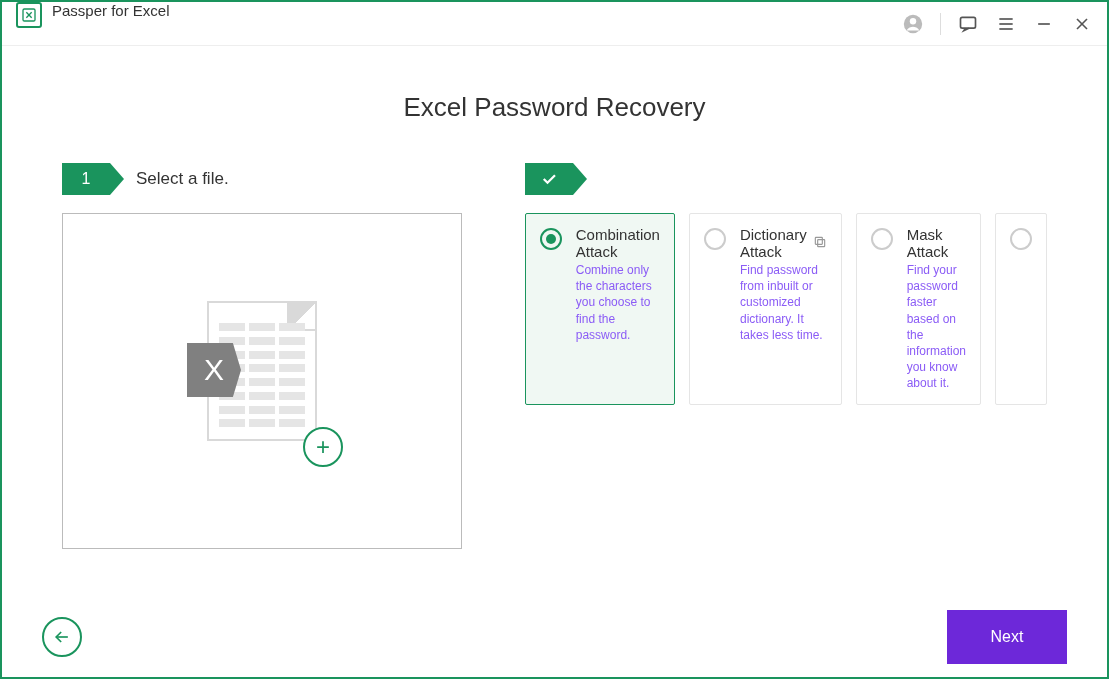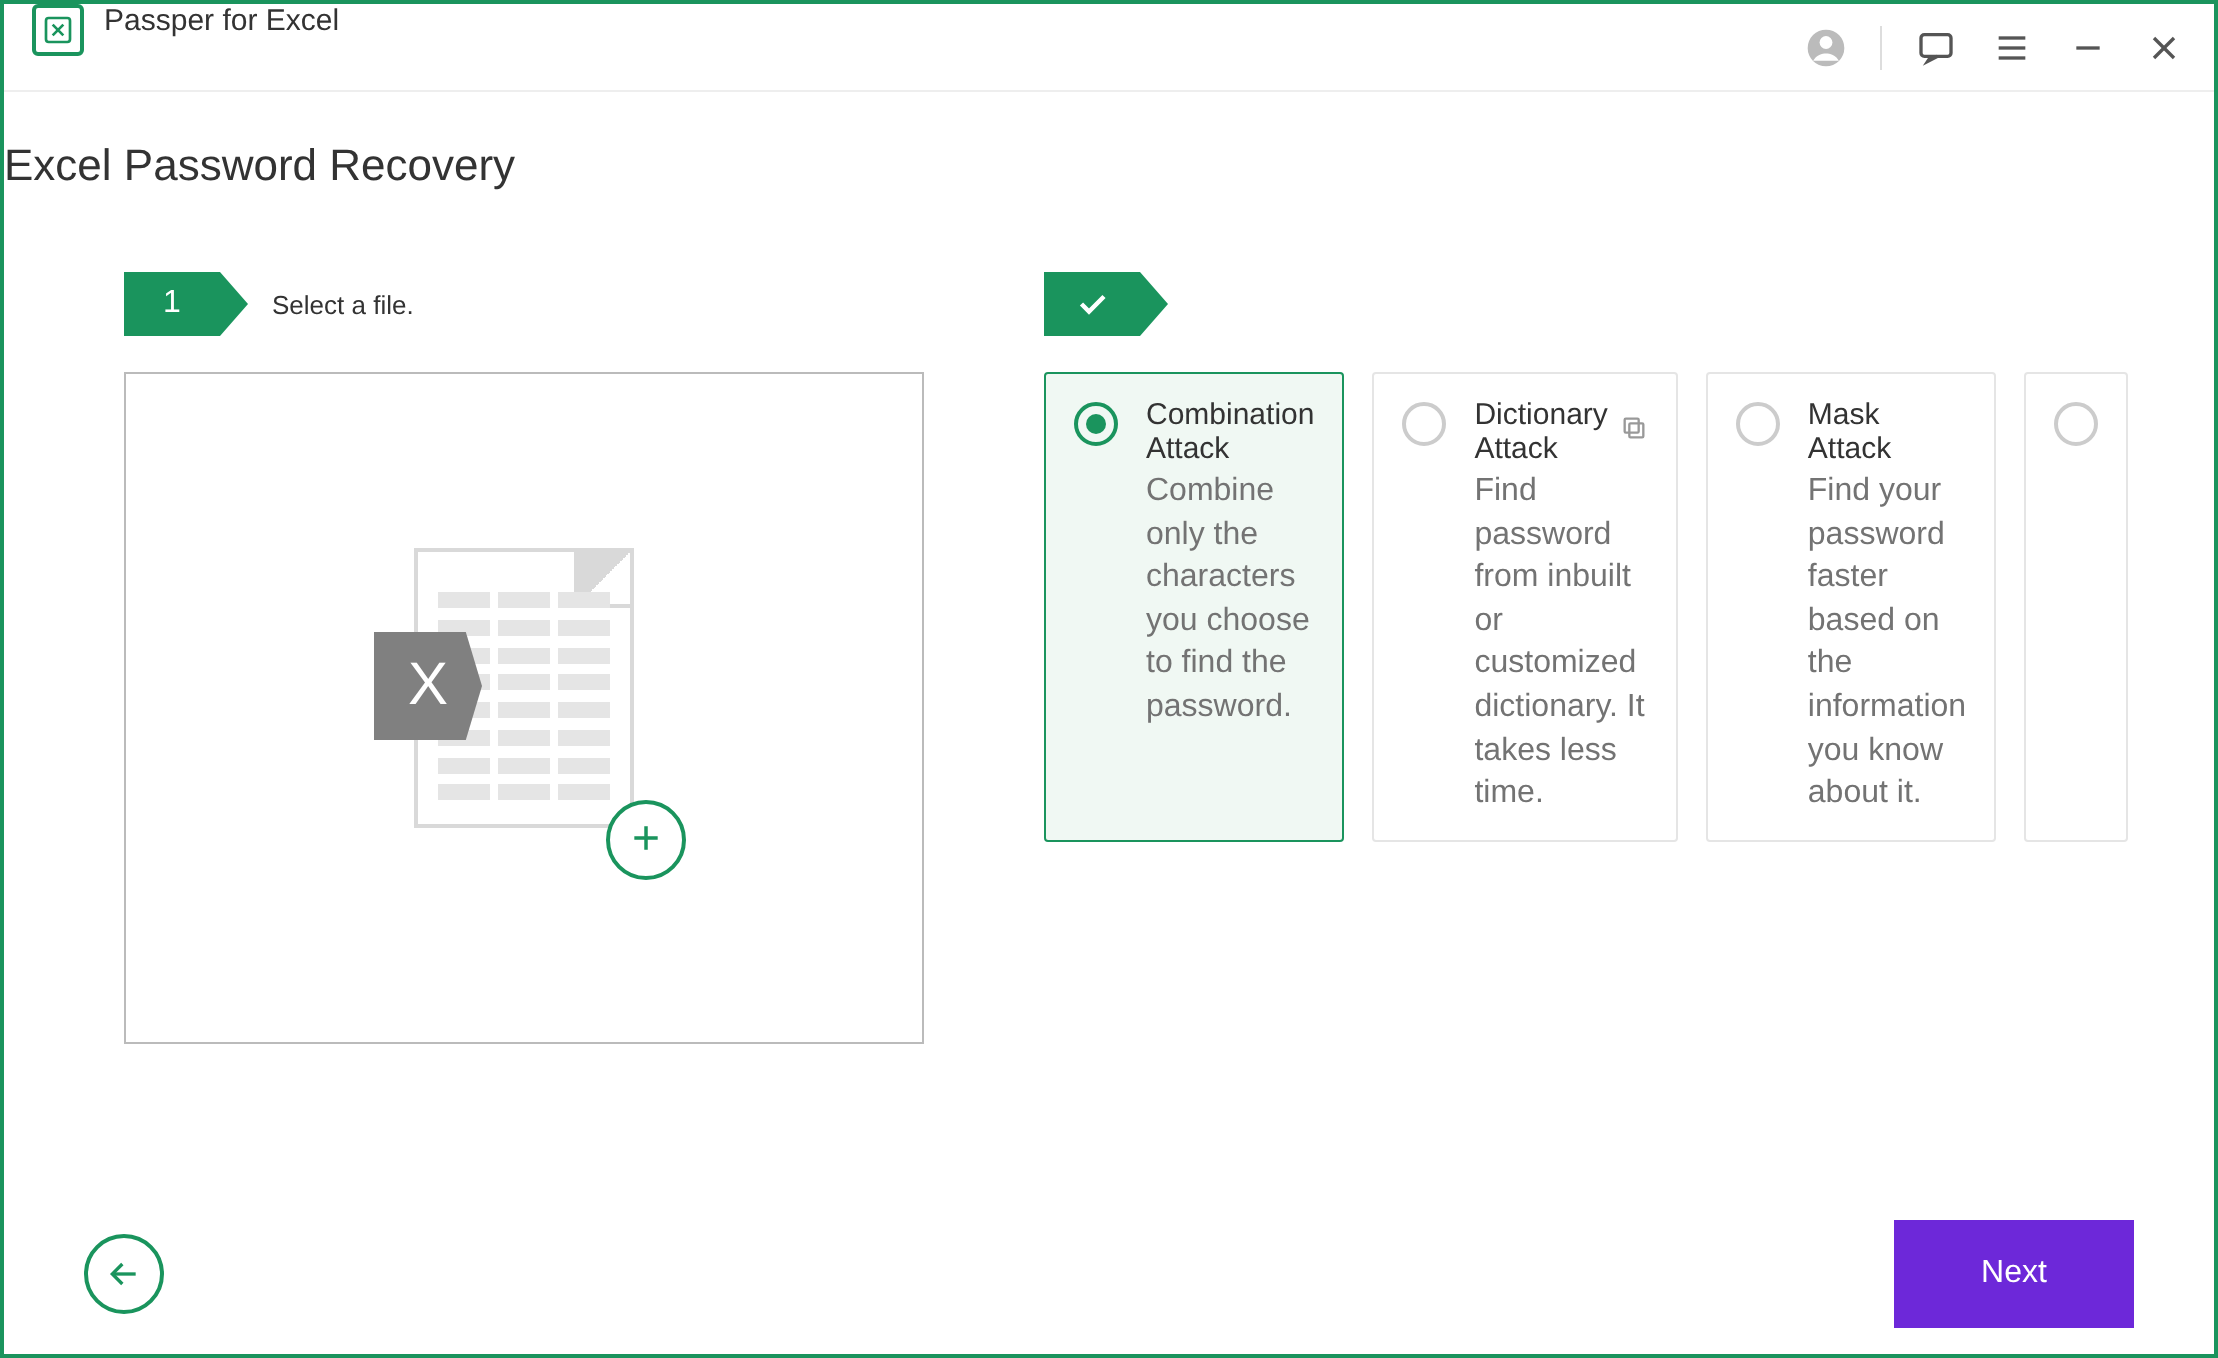--- a/index.html
+++ b/index.html
@@ -22,24 +22,25 @@
     border: 2px solid #1a945d; border-radius: 3px;
     display: flex; align-items: center; justify-content: center;
     margin-right: 10px;
   }
   .app-icon svg { width: 16px; height: 16px; }
   .app-title { font-size: 15px; color: #333; }
   .titlebar-right { margin-left: auto; display: flex; align-items: center; gap: 16px; }
   .titlebar-right .tb-btn { width: 22px; height: 22px; display:flex; align-items:center; justify-content:center; cursor:pointer; color:#999; }
   .titlebar-right .divider { width:1px; height:22px; background:#ddd; }
   .page-title {
-    font-size: 22px;
+    text-align: center;
+    font-size: 26px;
     font-weight: 400;
     color: #333;
-    margin-top: 24px;
+    margin-top: 46px;
   }
   .content {
     flex: 1;
     display: flex;
     padding: 40px 60px 0 60px;
     gap: 60px;
   }
   .col { flex: 1; }
   .step-header { display: flex; align-items: center; margin-bottom: 18px; }
   .step-badge {
@@ -49,21 +50,21 @@
     font-size: 16px;
     position: relative;
   }
   .step-badge::after {
     content: "";
     position: absolute; right: -14px; top: 0;
     border-top: 16px solid transparent;
     border-bottom: 16px solid transparent;
     border-left: 14px solid #1a945d;
   }
-  .step-title { margin-left: 26px; font-size: 13px; color: #333; }
+  .step-title { margin-left: 26px; font-size: 17px; color: #333; }
   .dropzone {
     border: 1px solid #bbb;
     width: 400px; height: 336px;
     display: flex; align-items: center; justify-content: center;
     cursor: pointer;
   }
   .excel-file { position: relative; width: 150px; height: 160px; }
   .excel-file .paper {
     position: absolute; top: 0; left: 20px; width: 110px; height: 140px;
     border: 2px solid #d9d9d9; background: #fff;
@@ -104,21 +105,21 @@
   .radio {
     width: 22px; height: 22px; border-radius: 50%;
     border: 2px solid #ccc; flex-shrink: 0; margin-top: 2px;
     display:flex; align-items:center; justify-content:center;
   }
   .selected .radio { border-color: #1a945d; }
   .selected .radio::after {
     content:""; width:10px; height:10px; border-radius:50%; background:#1a945d;
   }
   .method-title { font-size: 15px; color: #333; margin-bottom: 2px; display:flex; align-items:center; gap:6px;}
-  .method-desc { font-size: 16px; color: #737373; line-height: 1.35;}
+  .method-desc { font-size: 12px; color: #8b5cf6; line-height: 1.35;}
   .copy-ic { color:#999; }
   .footer {
     height: 80px; display:flex; align-items:center; padding: 0 40px;
   }
   .back-btn {
     width: 40px; height: 40px; border-radius: 50%;
     border: 2px solid #1a945d; display:flex; align-items:center; justify-content:center;
     color:#1a945d; cursor:pointer;
   }
   .next-btn {

